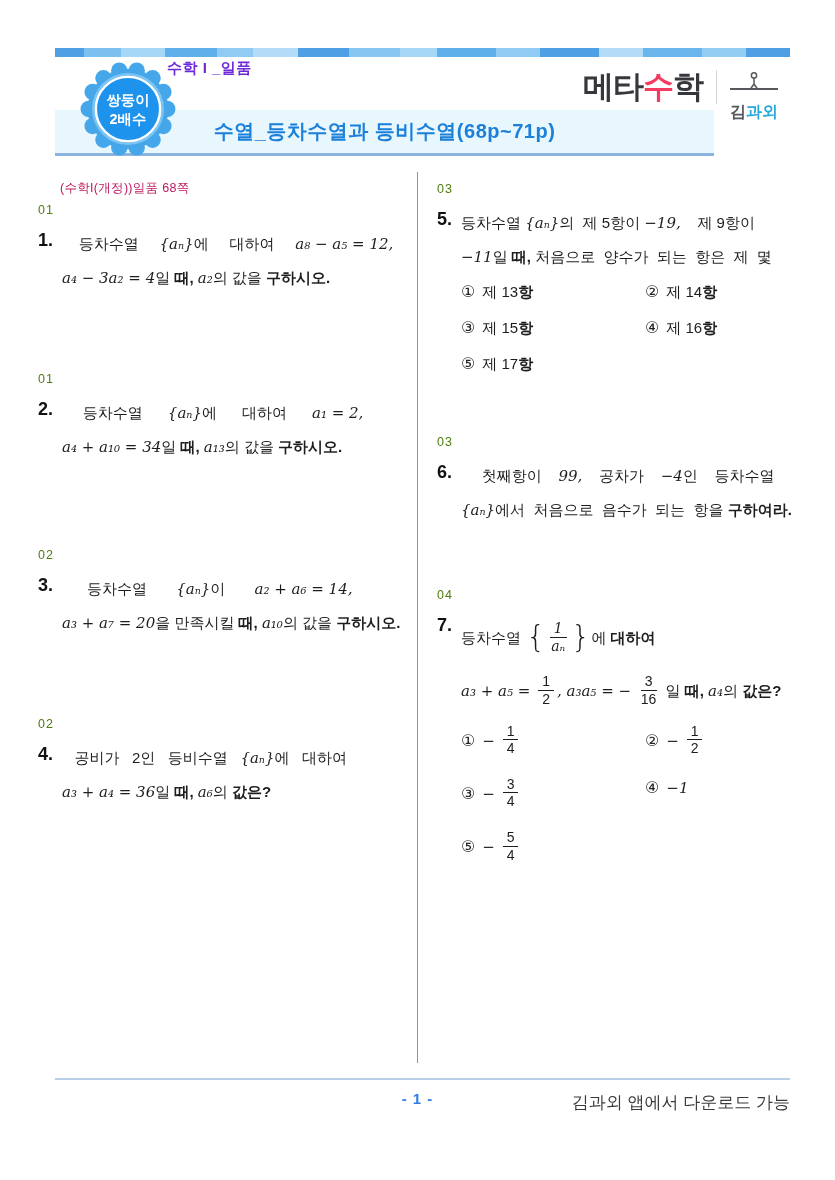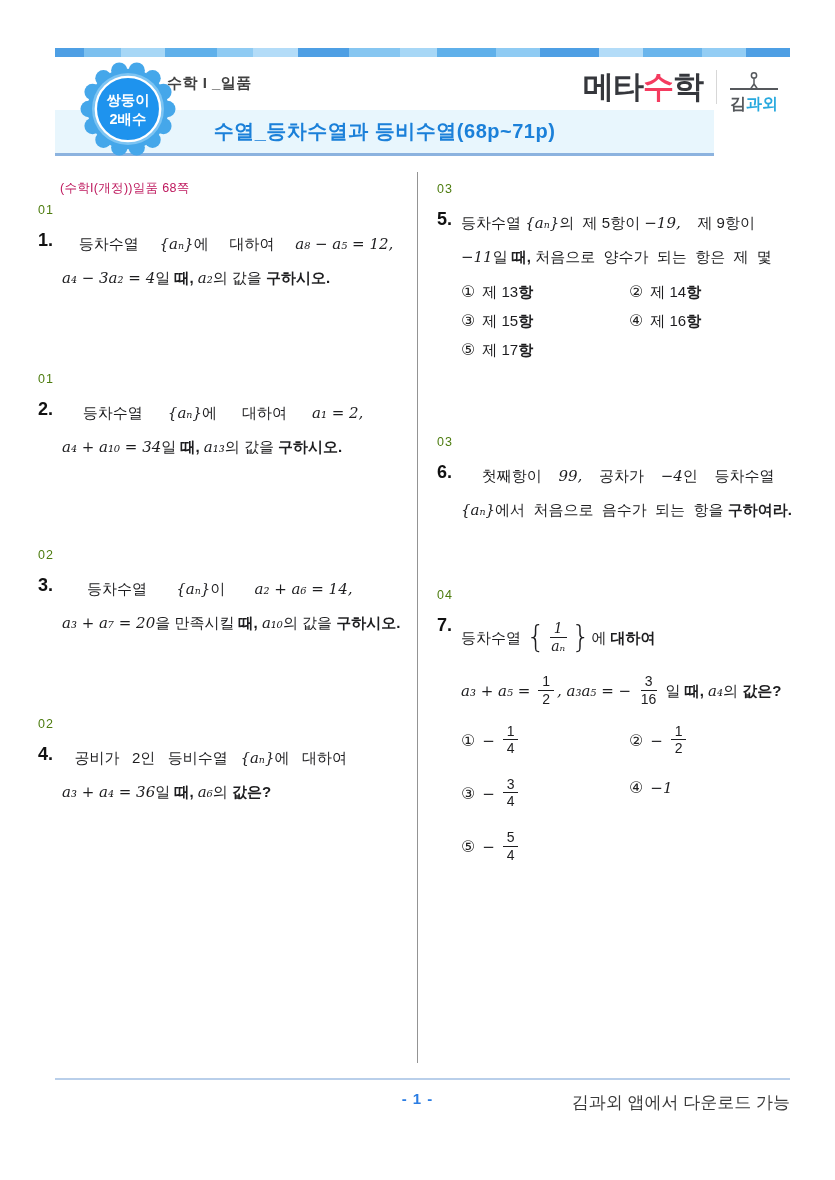--- a/index.html
+++ b/index.html
@@ -10,31 +10,31 @@
   .top-stripe{position:absolute;left:55px;top:48px;width:735px;height:9px;
     background:linear-gradient(90deg,
       #4e9fe4 0%,#4e9fe4 4%,#7cc0ef 4%,#7cc0ef 9%,#a7d7f6 9%,#a7d7f6 15%,
       #5fb0ea 15%,#5fb0ea 22%,#8fcbf3 22%,#8fcbf3 27%,#b3dcf8 27%,#b3dcf8 33%,
       #4e9fe4 33%,#4e9fe4 40%,#86c6f1 40%,#86c6f1 47%,#a7d7f6 47%,#a7d7f6 52%,
       #5fb0ea 52%,#5fb0ea 60%,#8fcbf3 60%,#8fcbf3 66%,#4e9fe4 66%,#4e9fe4 74%,
       #b3dcf8 74%,#b3dcf8 80%,#6ab5ec 80%,#6ab5ec 88%,#93cdf4 88%,#93cdf4 94%,
       #4e9fe4 94%,#4e9fe4 100%);}
 
   
-  .header-title{position:absolute;left:167px;top:74px;font-size:15px;font-weight:700;color:#404040;letter-spacing:.5px;}
+  .header-title{position:absolute;left:167px;top:59px;font-size:15px;font-weight:700;color:#6d28d9;letter-spacing:.5px;}
   .badge{position:absolute;left:80px;top:60px;width:96px;height:98px;z-index:5;}
   .badge text{font-family:"Liberation Sans","DejaVu Sans",sans-serif;font-weight:700;}
 
   .logo{position:absolute;right:132px;top:66px;font-size:31px;font-weight:700;letter-spacing:-1px;
         font-family:"Liberation Sans","DejaVu Sans",sans-serif;color:#35373c;}
   .logo .key{color:#f43b5f;}
   .logo-divider{position:absolute;right:118px;top:70px;width:1px;height:34px;background:#d7d7d7;}
   .partner{position:absolute;right:48px;top:72px;width:66px;text-align:center;}
   .partner .person{display:block;margin:0 auto -1px auto;}
-  .partner .ptext{display:inline-block;border-top:2px solid #55585c;padding-top:4px;
+  .partner .ptext{display:inline-block;border-top:2px solid #55585c;padding-top:12px;
                   font-size:16px;font-weight:700;color:#55585c;letter-spacing:0;}
   .partner .ptext .accent{color:#28a9de;}
 
   
   .banner{position:absolute;left:55px;top:110px;width:659px;height:43px;background:#e8f6fd;
           border-bottom:3px solid #8cb3df;display:flex;align-items:center;justify-content:center;}
   .banner .btitle{font-size:20px;font-weight:700;color:#1b80d9;letter-spacing:.5px;}
 
   
   .col-divider{position:absolute;left:417px;top:172px;width:1px;height:891px;background:#949494;}
@@ -59,21 +59,21 @@
   .sn{font-family:"Liberation Sans","DejaVu Sans",sans-serif;}
 
   .frac{display:inline-flex;flex-direction:column;align-items:center;vertical-align:middle;
         margin:0 3px;line-height:1.15;font-size:14px;position:relative;top:-2px;}
   .frac .fn{border-bottom:1px solid #1d1d1f;padding:0 4px;}
   .frac .fd{padding:0 2px;}
   .frac.fm{font-family:"DejaVu Serif","DejaVu Sans",serif;font-style:italic;}
   .br{font-family:"DejaVu Sans",sans-serif;font-size:30px;font-weight:300;
       vertical-align:middle;position:relative;top:-2px;margin:0 1px;}
 
-  .choices{display:grid;grid-template-columns:168px 1fr;row-gap:9px;margin-top:8px;font-size:15px;}
+  .choices{display:grid;grid-template-columns:168px 1fr;row-gap:9px;margin-top:8px;font-size:15px;gap:16px;}
   .choices.wide-gap{row-gap:20px;}
   .choices .choice{white-space:pre-wrap;}
   .choices .marker{margin-right:7px;font-size:16px;color:#222;font-family:"DejaVu Sans",sans-serif;}
 
   
   .pos-p1{left:38px;top:203px;width:375px;}
   .pos-p2{left:38px;top:372px;width:375px;}
   .pos-p3{left:38px;top:548px;width:375px;}
   .pos-p4{left:38px;top:717px;width:375px;}
   .pos-p5{left:437px;top:182px;width:362px;}

